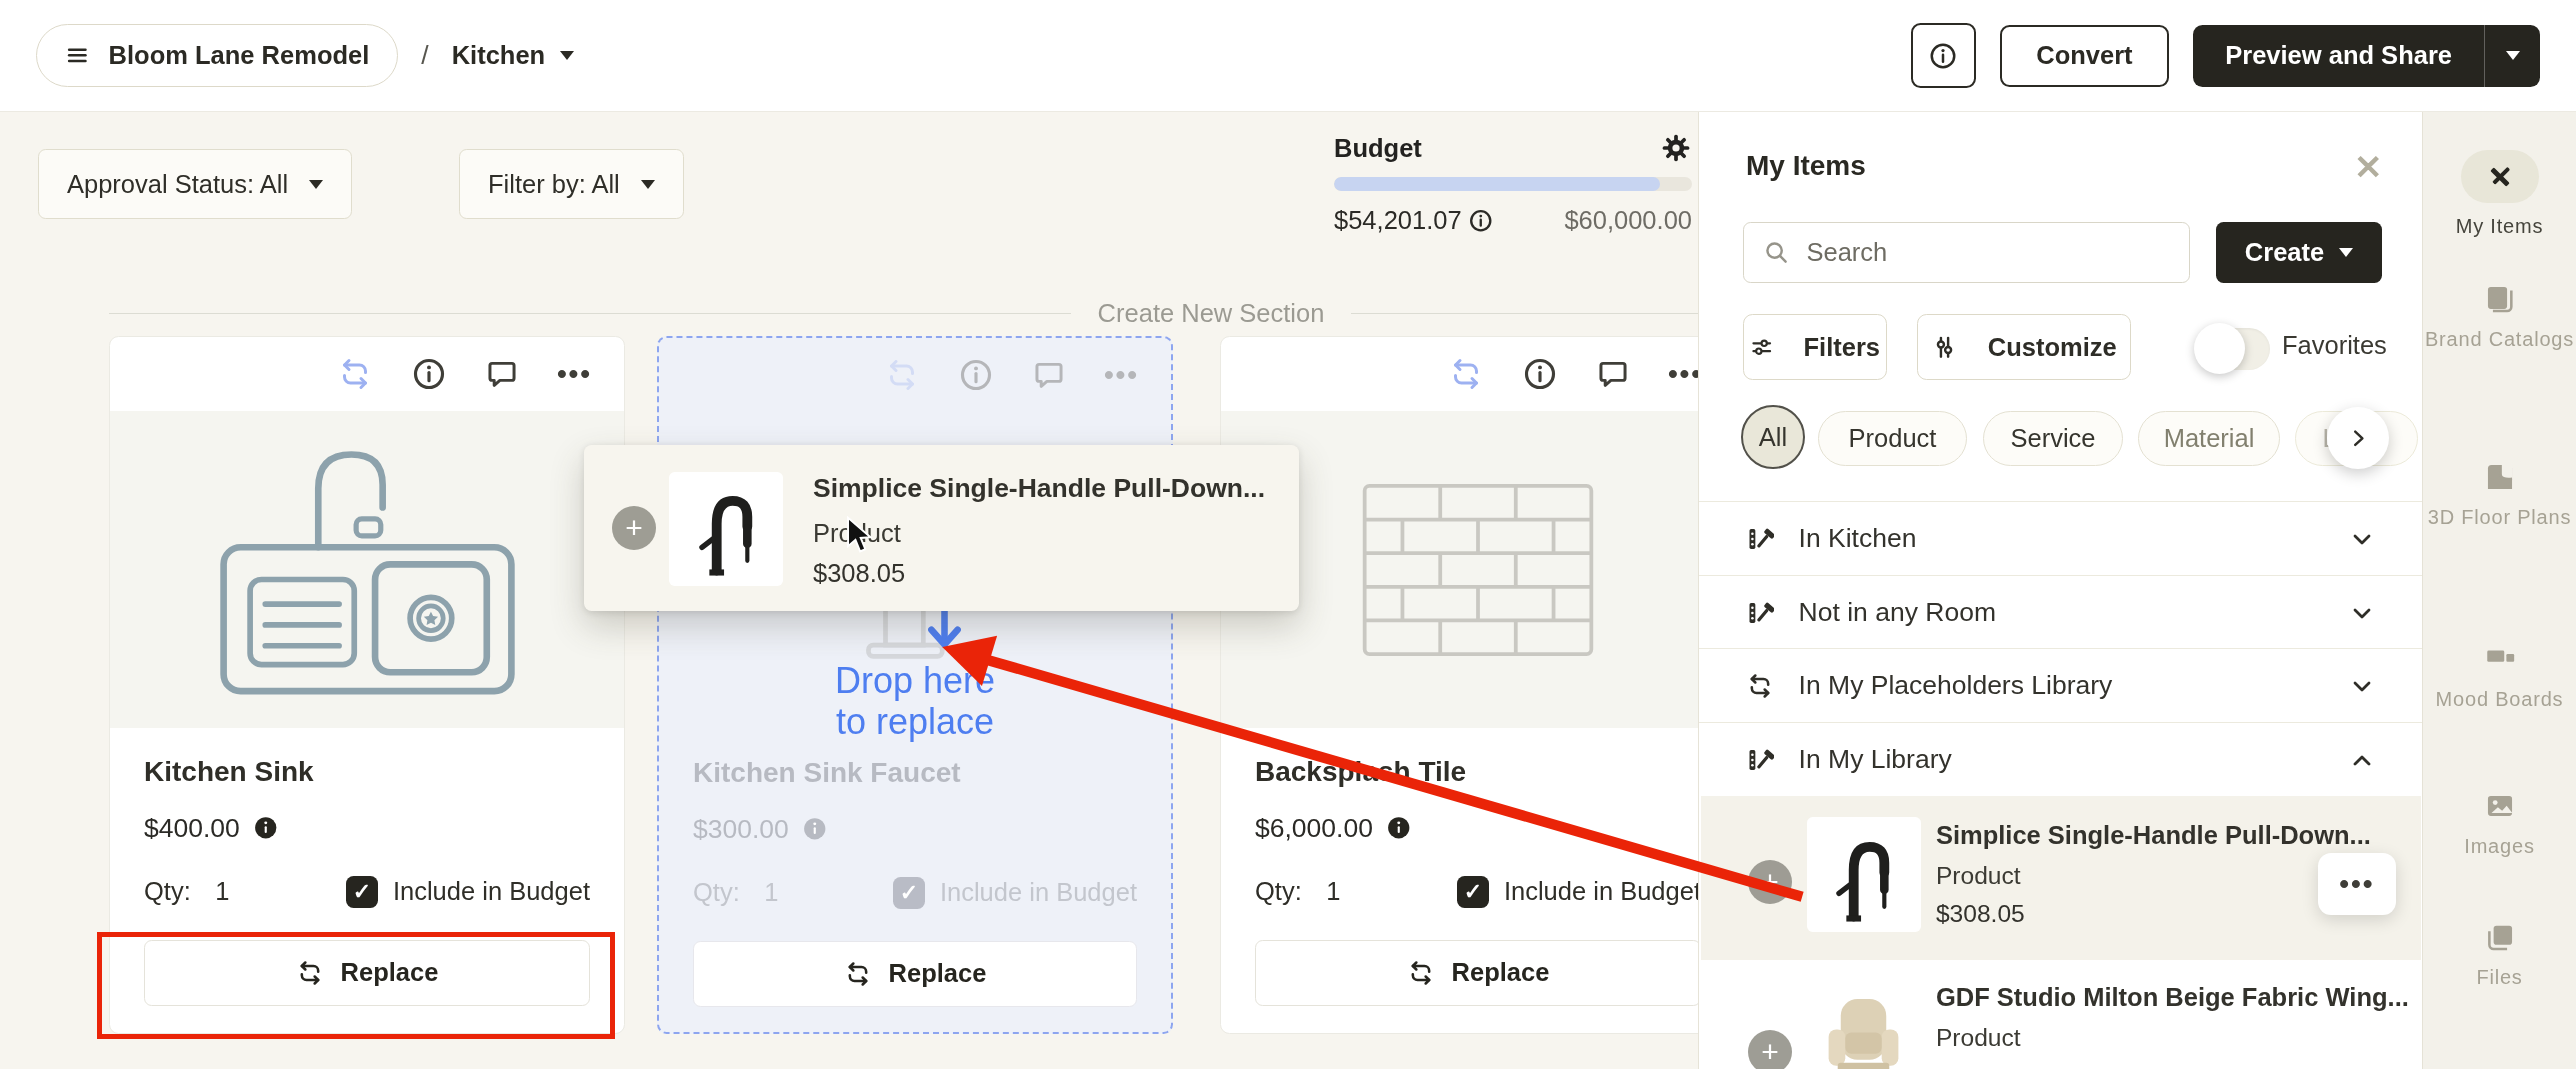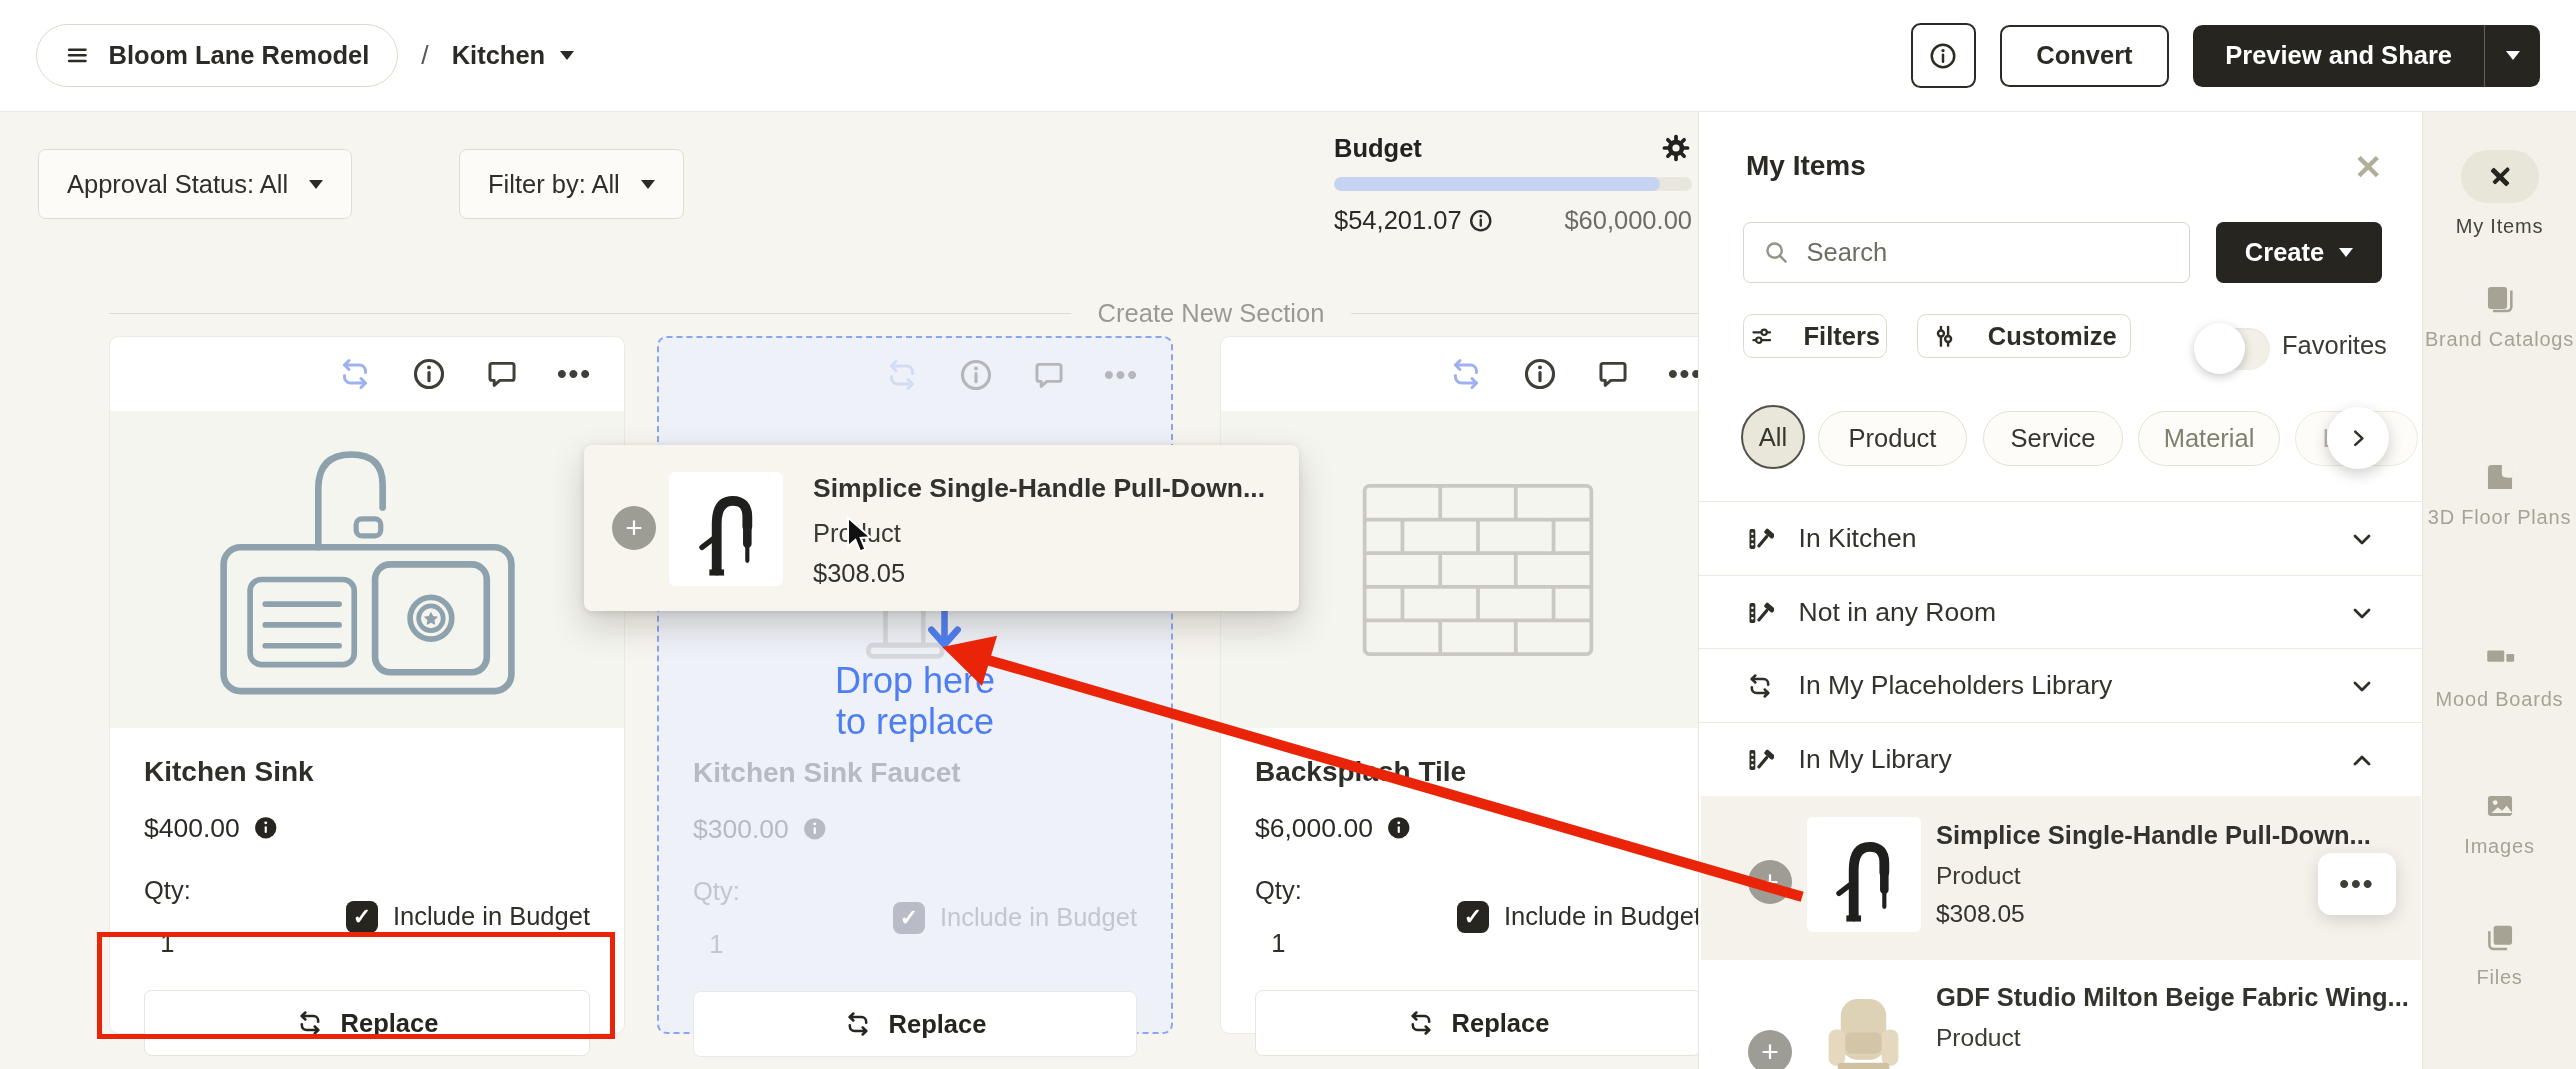--- a/index.html
+++ b/index.html
@@ -48,21 +48,21 @@
         border-radius:9.5px;box-sizing:border-box;z-index:2;display:flex;flex-direction:column;}
   .card-head{height:74px;display:flex;align-items:center;justify-content:flex-end;gap:38px;padding:0 32px;flex:none;}
   .card-head .hicon{cursor:pointer;color:#3f3e38;}
   .card-head .hicon.swap{color:#9db1f1;}
   .dots{font-size:28px;font-weight:700;color:#3f3e38;letter-spacing:1.9px;line-height:1;cursor:pointer;}
   .card-img{height:317px;background:#f5f5f0;flex:none;display:flex;align-items:center;justify-content:center;position:relative;}
   .card-body{padding:28px 34px 0;}
   .card-title{font-size:28px;font-weight:600;color:#2f2e28;}
   .price-row{margin-top:24.6px;display:flex;align-items:center;gap:13.2px;font-size:26.5px;color:#2b2a26;}
   .qty-row{margin-top:32px;display:flex;align-items:center;justify-content:space-between;font-size:25.5px;color:#2f2e28;}
-  .qty-left{display:flex;gap:24.6px;align-items:center;flex-direction:column;}
+  .qty-left{display:flex;gap:24.6px;align-items:center;}
   .include{display:flex;align-items:center;gap:15px;padding-left:46px;}
   .checkbox{width:32px;height:32px;border-radius:7.6px;background:#26251f;display:flex;align-items:center;justify-content:center;cursor:pointer;flex:none;}
   .checkbox::after{content:'✓';color:#fff;font-size:22px;font-weight:700;}
   .replace-btn{margin:32px 0 0;height:66px;width:100%;background:#fff;border:1.9px solid #e5e3da;border-radius:7.6px;
         display:flex;align-items:center;justify-content:center;gap:17px;font-size:25.5px;font-weight:600;color:#26251f;cursor:pointer;font-family:inherit;}
 
   
   .card.droptarget{background:#eef1f8;border:2.8px dashed #8da5ef;}
   .card.droptarget .card-img{background:transparent;}
   .card.droptarget .card-head .hicon,.card.droptarget .card-head .dots{opacity:.32;}
@@ -93,21 +93,21 @@
   .panel{position:absolute;left:1698px;top:112px;width:724px;height:958px;background:#fff;
         border-left:0.9px solid #e6e3d7;box-sizing:border-box;z-index:20;overflow:hidden;}
   .panel h1{position:absolute;left:47px;top:38px;margin:0;font-size:28px;font-weight:700;color:#2a2923;}
   .close-x{position:absolute;left:655px;top:38px;font-size:34px;font-weight:700;color:#b2ae9d;cursor:pointer;line-height:1;}
   .search-box{position:absolute;left:44px;top:110px;width:447px;height:61px;border:1.9px solid #d9d6c8;border-radius:7.6px;
         background:#fff;display:flex;align-items:center;gap:15px;padding:0 19px;box-sizing:border-box;}
   .search-box input{border:none;outline:none;font-size:25.5px;color:#3b3a33;font-family:inherit;width:100%;background:transparent;}
   .search-box input::placeholder{color:#6e6c63;}
   .btn-create{position:absolute;left:517px;top:110px;width:166px;height:61px;background:#26251f;border:none;border-radius:7.6px;
         color:#fff;font-size:25.5px;font-weight:600;display:flex;align-items:center;justify-content:center;gap:15px;cursor:pointer;font-family:inherit;}
-  .chip-btn{position:absolute;top:202px;height:44px;border:1.9px solid #ddd9c8;border-radius:9.5px;background:#fff;
+  .chip-btn{position:absolute;top:202px;height:66px;border:1.9px solid #ddd9c8;border-radius:9.5px;background:#fff;
         display:flex;align-items:center;justify-content:center;gap:30px;font-size:25.5px;font-weight:600;color:#2e2d27;cursor:pointer;font-family:inherit;box-sizing:border-box;}
   .toggle{position:absolute;left:499px;top:216px;width:72px;height:42px;border-radius:21px;background:#f1efe6;
         box-shadow:inset 0 0.9px 2.8px rgba(0,0,0,.06);cursor:pointer;}
   .toggle .knob{position:absolute;left:-3.8px;top:-4.7px;width:51px;height:51px;border-radius:50%;background:#fff;
         box-shadow:0 2.8px 9.5px rgba(0,0,0,.22);}
   .fav-label{position:absolute;left:583px;top:219px;font-size:25.5px;color:#3a3932;}
   .chip{position:absolute;top:299px;height:55px;border:1.9px solid #e4e1d2;border-radius:28px;background:#fdfcf8;
         display:flex;align-items:center;justify-content:center;font-size:25.5px;color:#36352e;cursor:pointer;box-sizing:border-box;}
   .chip.all{left:42px;top:293px;width:64px;height:64px;border-radius:50%;background:#e9e7d9;border:2.8px solid #52514a;font-weight:400;}
   .chip.muted{color:#82806f;}

